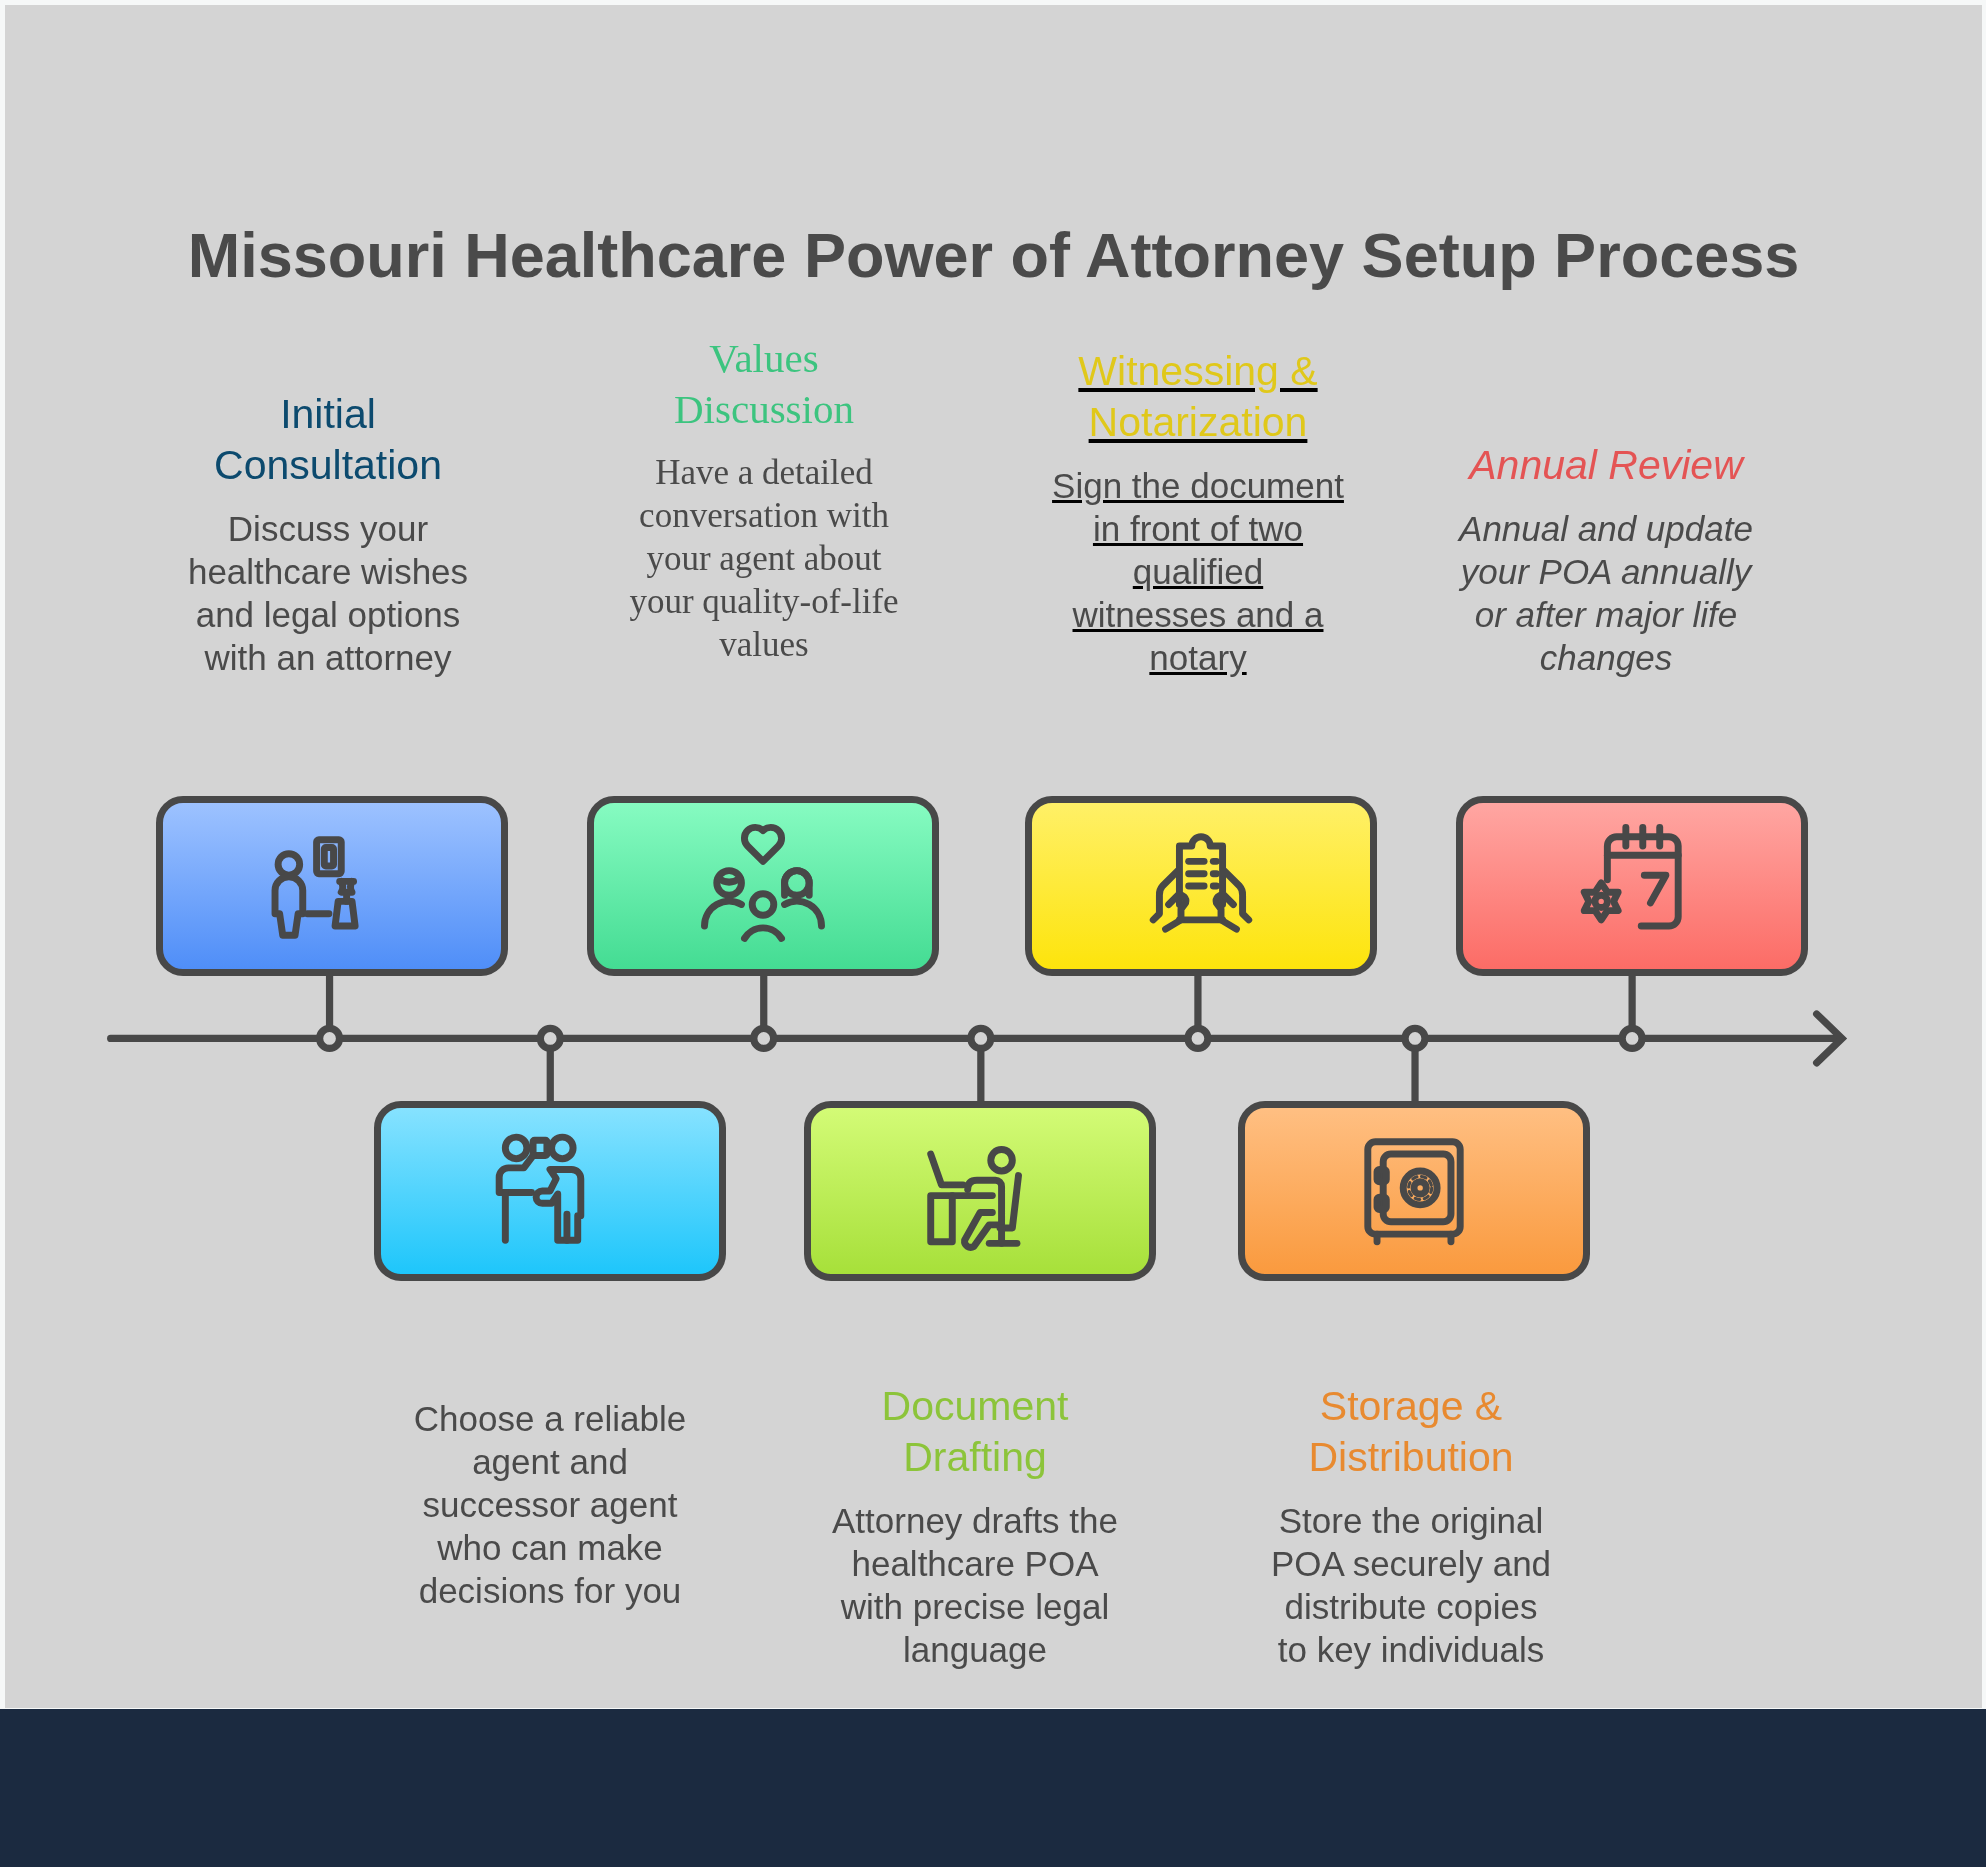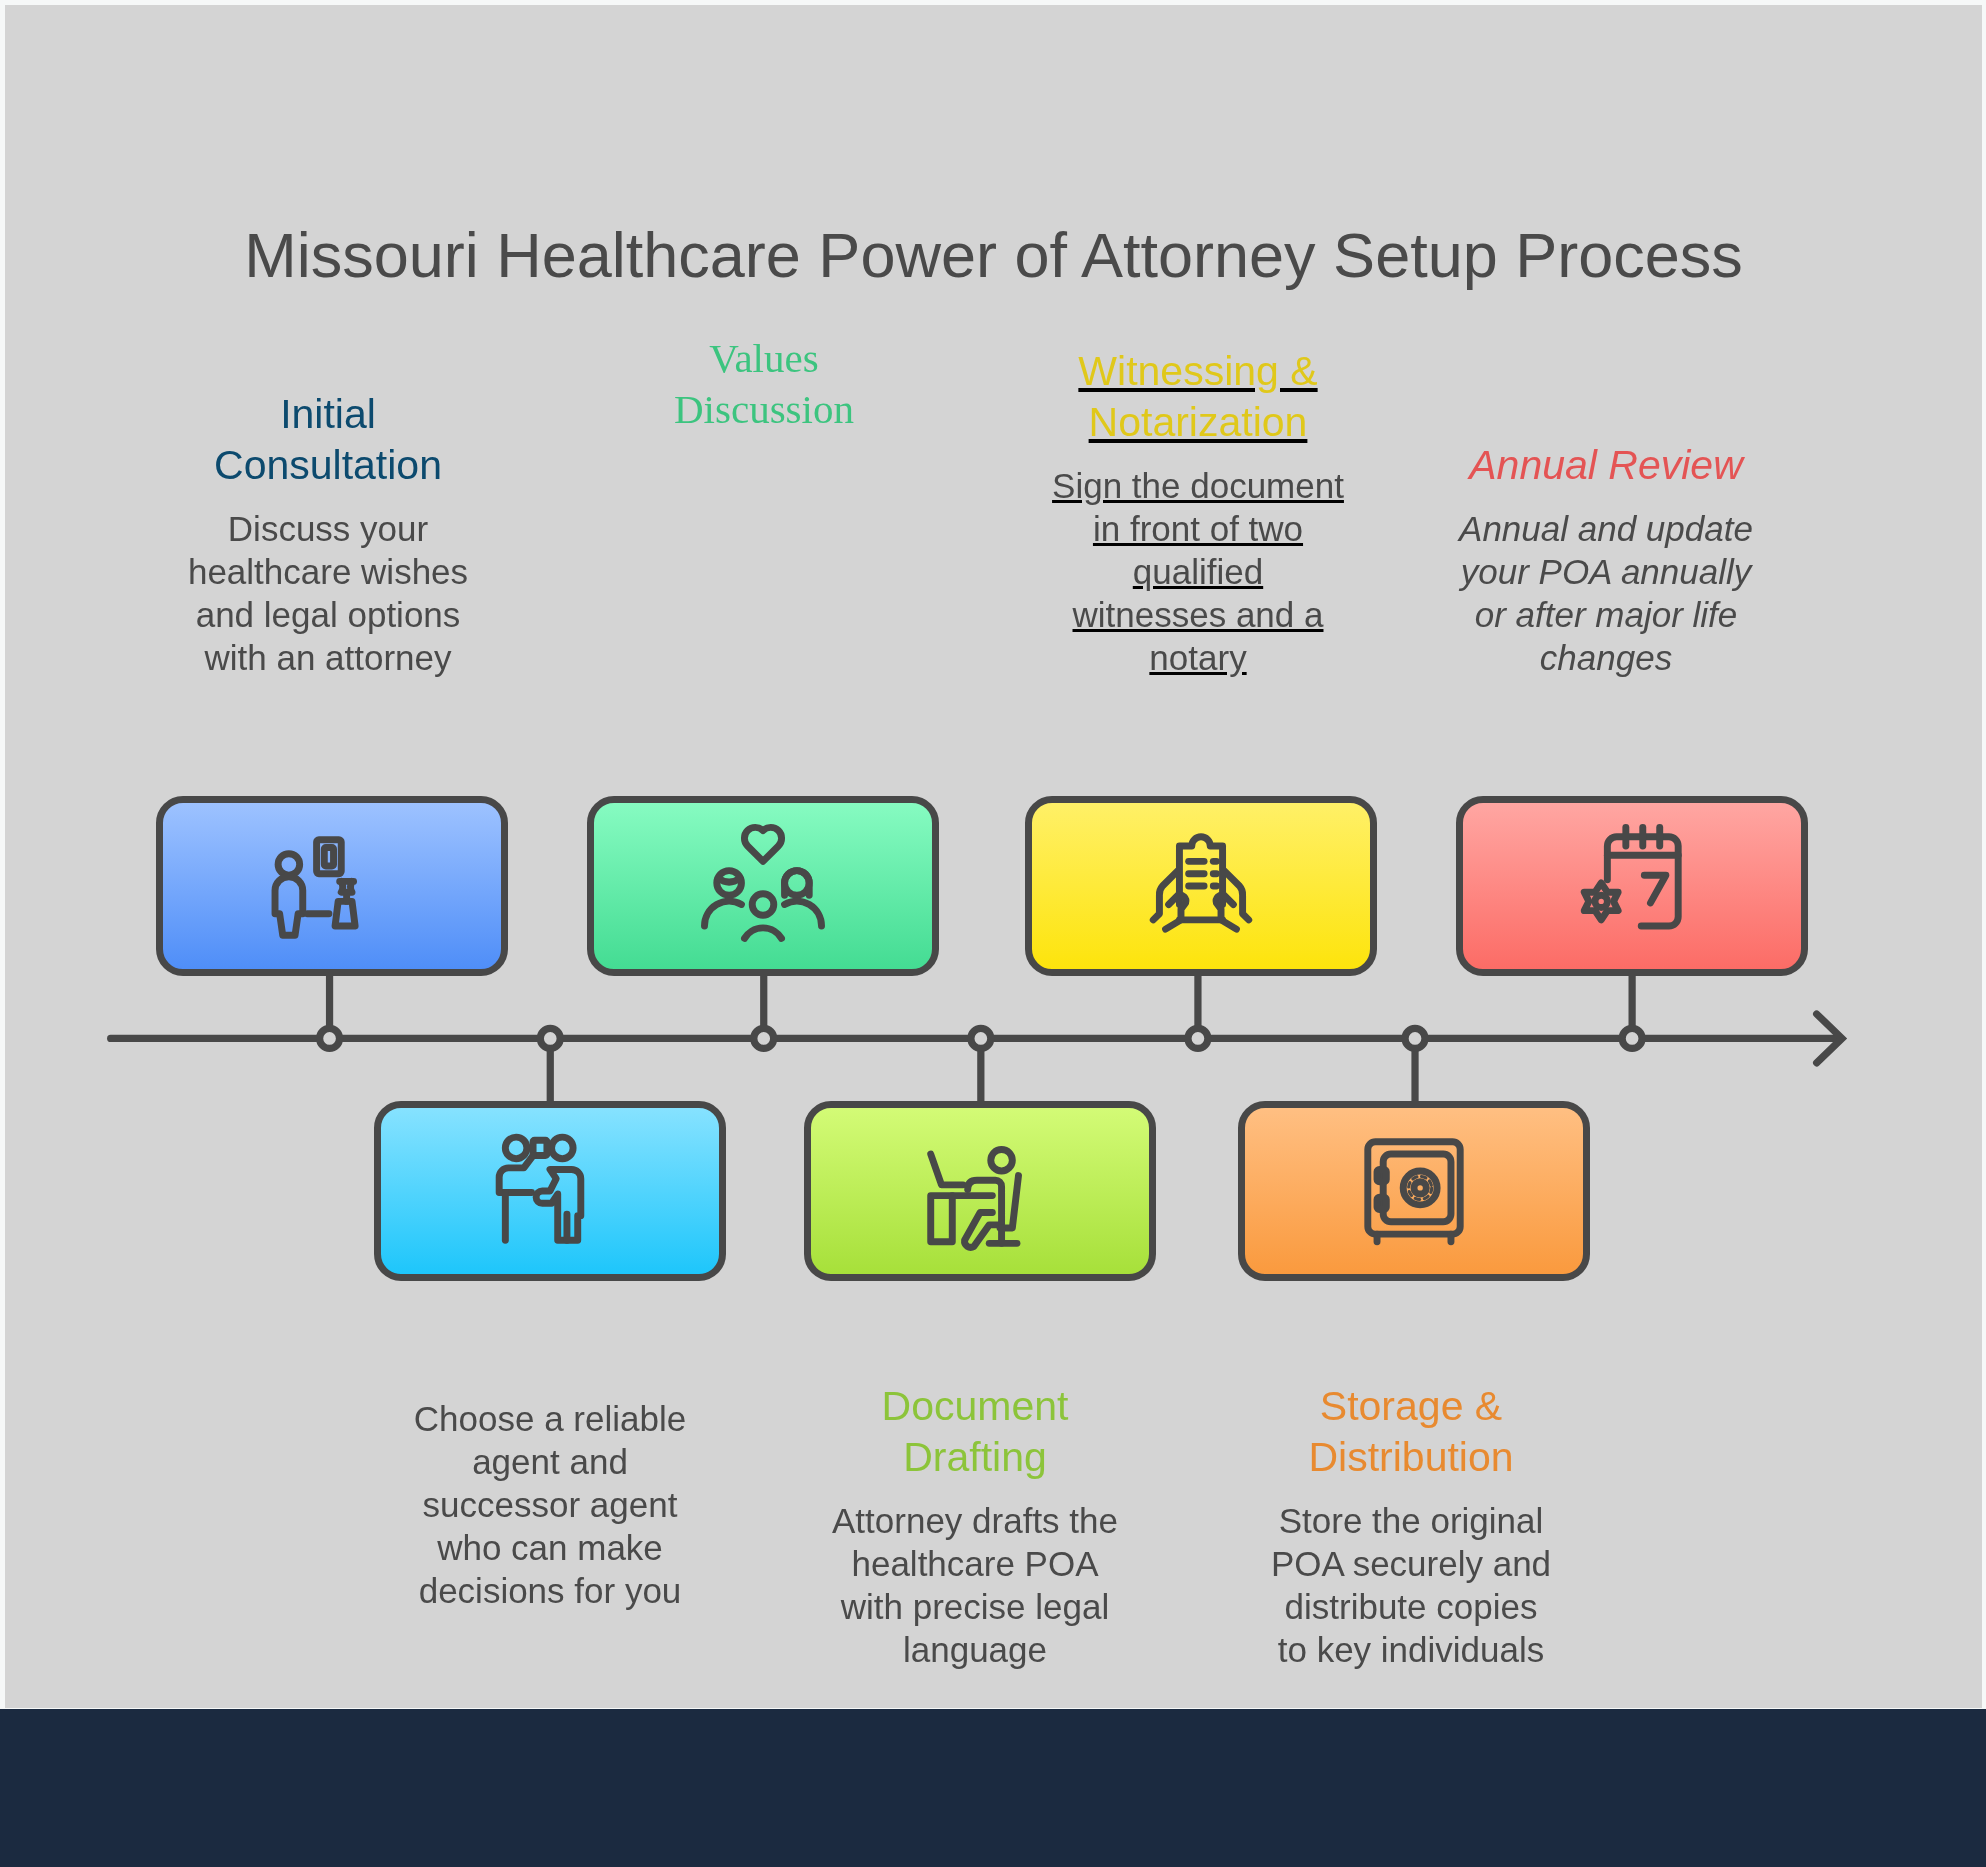--- a/index.html
+++ b/index.html
@@ -11,21 +11,21 @@
   .panel {
     position: absolute; left: 4.5px; top: 5.4px; width: 1977px; height: 1703px;
     background: #d4d4d4;
   }
   .footer-bar {
     position: absolute; left: 0; top: 1709px; width: 1987px; height: 158px;
     background: #1b2a40;
   }
   .title {
     position: absolute; left: 0; top: 177px; width: 1987px; text-align: center;
-    font-size: 63px; font-weight: normal; color: #4a4a4a; letter-spacing: 0px;
+    font-size: 63px; font-weight: bold; color: #4a4a4a; letter-spacing: 0px;
     line-height: 72px;
   }
   .text-block {
     position: absolute; width: 380px; text-align: center;
   }
   .step-heading {
     font-size: 41px; line-height: 51px; margin: 0;
   }
   .step-desc {
     font-size: 35px; line-height: 43px; color: #4a4a4a; margin-top: 16.3px;
@@ -114,20 +114,27 @@
     <span>who can make</span><br>
     <span>decisions for you</span>
   </div>
 </div>
 
 <div class="text-block" style="left:574px; top:333px;font-family:Liberation Serif, serif;">
   <p class="step-heading" style="color:#3cc47f">
     <span>Values</span><br>
     <span>Discussion</span>
   </p>
+  <div class="step-desc">
+    <span>Have a detailed</span><br>
+    <span>conversation with</span><br>
+    <span>your agent about</span><br>
+    <span>your quality-of-life</span><br>
+    <span>values</span>
+  </div>
 </div>
 <div class="card" style="left:587px; top:796px; background:linear-gradient(#86fbc1,#44dc93);">
   <svg viewBox="0 0 100 100" fill="none" stroke="#484848" stroke-width="4.5" stroke-linecap="round" stroke-linejoin="round">
     <path d="M50 34 L40 24 a7 7 0 0 1 10 -10 a7 7 0 0 1 10 10 Z"></path>
     <circle cx="28" cy="48" r="8"></circle>
     <path d="M21 45 q7 5 14 0"></path>
     <path d="M12 76 a16 16 0 0 1 24 -14"></path>
     <circle cx="72" cy="48" r="8"></circle>
     <path d="M64 56 v-8 a8 8 0 0 1 16 0 v8"></path>
     <path d="M88 76 a16 16 0 0 0 -24 -14"></path>

